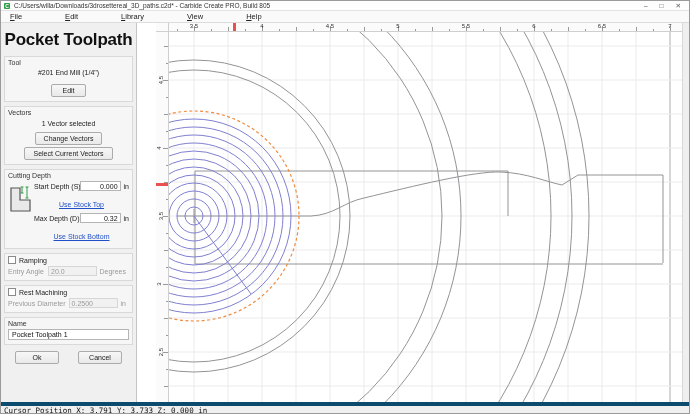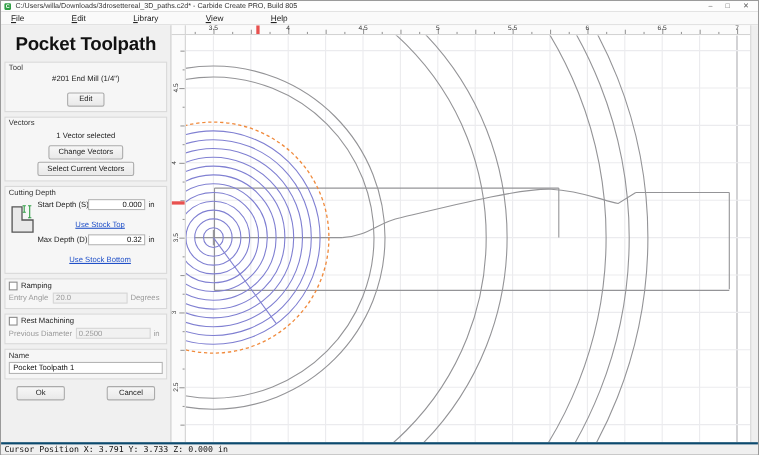--- a/index.html
+++ b/index.html
@@ -13,21 +13,21 @@
   .title-text { font-size:6.5px; color:#333; white-space:nowrap; }
   .win-controls { margin-left:auto; display:flex; gap:12px; padding-right:8px; }
   .win-controls span { font-size:6.5px; color:#555; line-height:10px; }
 
   
   .menubar { position:absolute; left:0; top:10px; right:0; height:12px; background:#fafafa; border-bottom:1px solid #dcdcdc; display:flex; align-items:center; padding-left:3px;gap:31px; }
   .menu-item { font-size:7.5px; color:#222; padding:0 6px; line-height:12px; cursor:default; }
   .menu-item u { text-decoration:underline; }
 
   
-  .panel { position:absolute; left:0; top:22px; width:155px; bottom:11px; background:#f0f0f0; border-right:1px solid #c4c4c4; overflow:hidden; }
+  .panel { position:absolute; left:0; top:22px; width:136px; bottom:11px; background:#f0f0f0; border-right:1px solid #c4c4c4; overflow:hidden; }
   .panel-title { font-size:17px; font-weight:bold; color:#111; text-align:center; margin:7px 0 6px; letter-spacing:-0.2px; }
   .group { margin:3px 3px 4px; border:1px solid #d9d9d9; background:#f6f6f6; padding:2px 3px 4px; position:relative; }
   .group-label { font-size:7px; color:#333; margin-bottom:2px; }
   .centered { text-align:center; }
   .tool-name { font-size:7px; color:#222; margin:3px 0 3px; }
   .btn { display:inline-block; font-size:7px; color:#222; background:linear-gradient(#f7f7f7,#e9e9e9); border:1px solid #ababab; border-radius:2px; padding:2px 8px; cursor:pointer; }
   .btn.small { padding:2px 10px; }
   .vec-status { font-size:7px; color:#222; margin:2px 0 3px; }
   .stack { display:flex; flex-direction:column; align-items:center; gap:2px; }
 
@@ -43,21 +43,21 @@
   .chk-row { display:flex; align-items:center; gap:3px; }
   .checkbox { width:8px; height:8px; background:#fff; border:1px solid #8a8a8a; }
   .chk-label { font-size:7px; color:#222; }
   .dis-label { font-size:7px; color:#9a9a9a; padding-right:3px; white-space:nowrap; }
   .dis-input { font-size:7px; color:#9a9a9a; background:#f1f1f1; border:1px solid #d6d6d6; padding:1px 2px; height:10px; }
   .text-input { width:100%; font-size:7px; color:#111; background:#fff; border:1px solid #b5b5b5; padding:1px 3px; height:11px; }
   .okcancel { display:flex; justify-content:space-between; margin:6px 14px 0; }
   .okcancel .btn { width:44px; text-align:center; }
 
   
-  .statusbar { position:absolute; left:0; bottom:0; right:0; height:11px; background:#f0f0f0; border-top:2px solid #0c4a6e; font-family:"DejaVu Sans Mono", monospace; font-size:7.5px; color:#111; line-height:10px; padding-left:3px; }
+  .statusbar { position:absolute; left:0; bottom:0; right:0; height:11px; background:#f0f0f0; border-top:4px solid #0c4a6e; font-family:"DejaVu Sans Mono", monospace; font-size:7.5px; color:#111; line-height:10px; padding-left:3px; }
 
   
   .corner { position:absolute; left:155px; top:22px; width:13px; height:9px; background:#fbfbfb; border-bottom:1px solid #cfcfcf; border-right:1px solid #cfcfcf; }
   .ruler-top { position:absolute; left:168px; top:22px; right:0; height:9px; background:#fbfbfb; border-bottom:1px solid #cfcfcf; overflow:hidden; }
   .ruler-left { position:absolute; left:155px; top:31px; width:13px; bottom:11px; background:#fbfbfb; border-right:1px solid #cfcfcf; overflow:hidden; }
   .ruler-label-x { position:absolute; top:0; font-size:6px; color:#333; transform:translateX(-50%); }
   .ruler-label-y { position:absolute; left:1px; font-size:6px; color:#333; transform:translateY(-50%) rotate(-90deg); transform-origin:center; }
   .tickx { position:absolute; bottom:0; width:1px; background:#999; }
   .ticky { position:absolute; right:0; height:1px; background:#999; }
   .marker-x { position:absolute; top:0; bottom:0; width:2.5px; }

